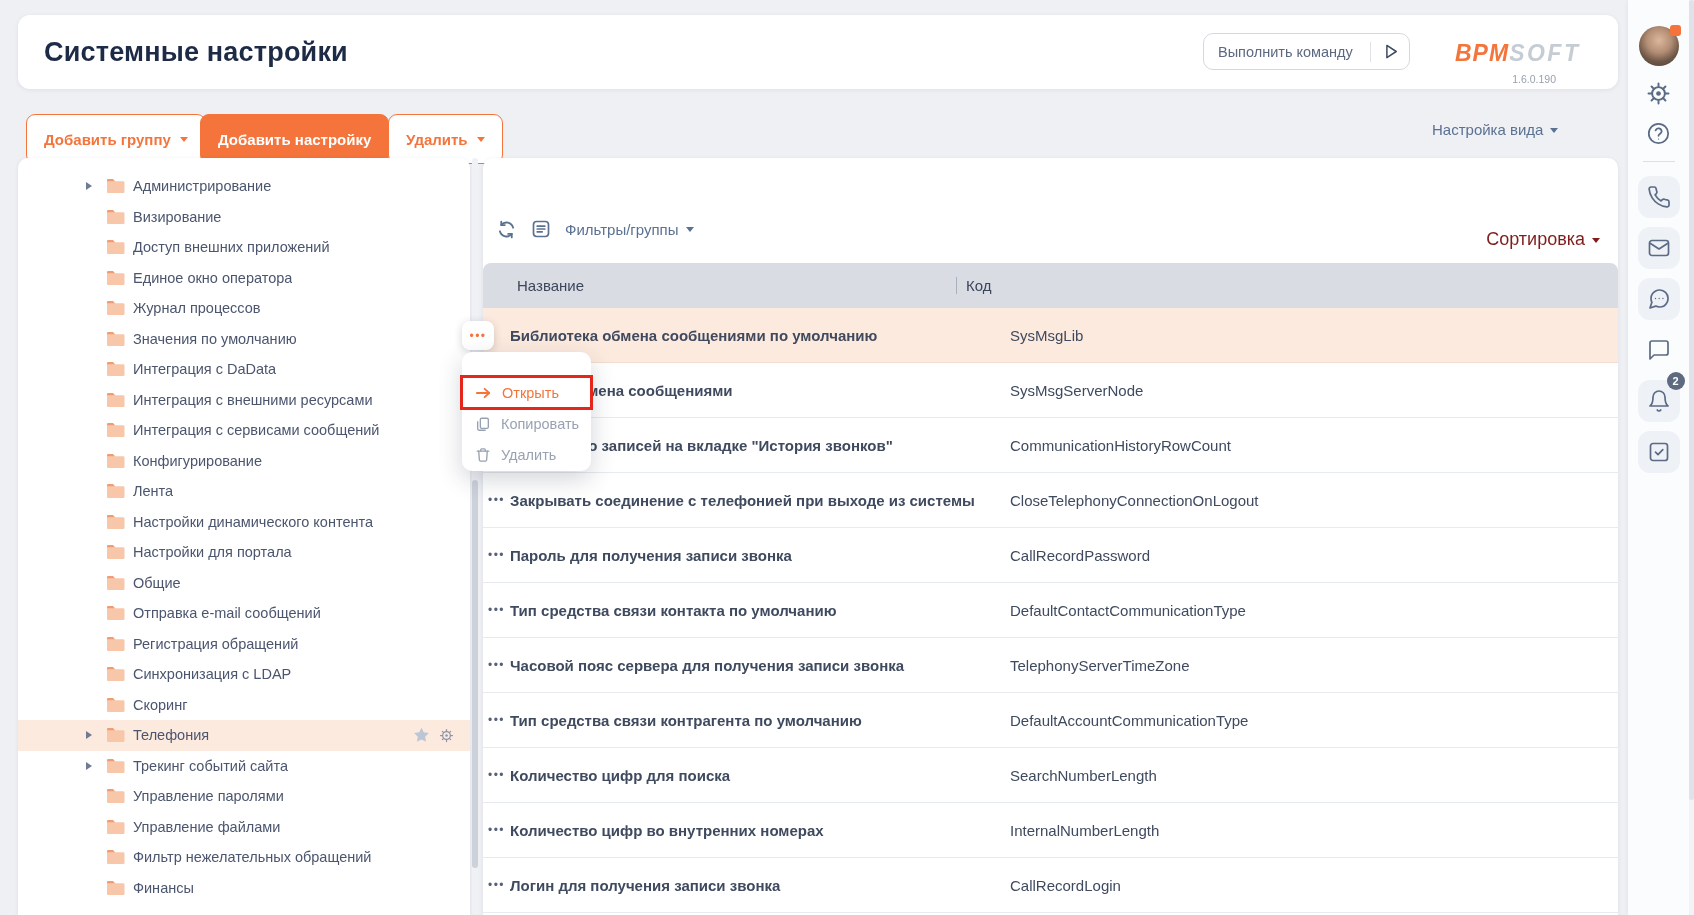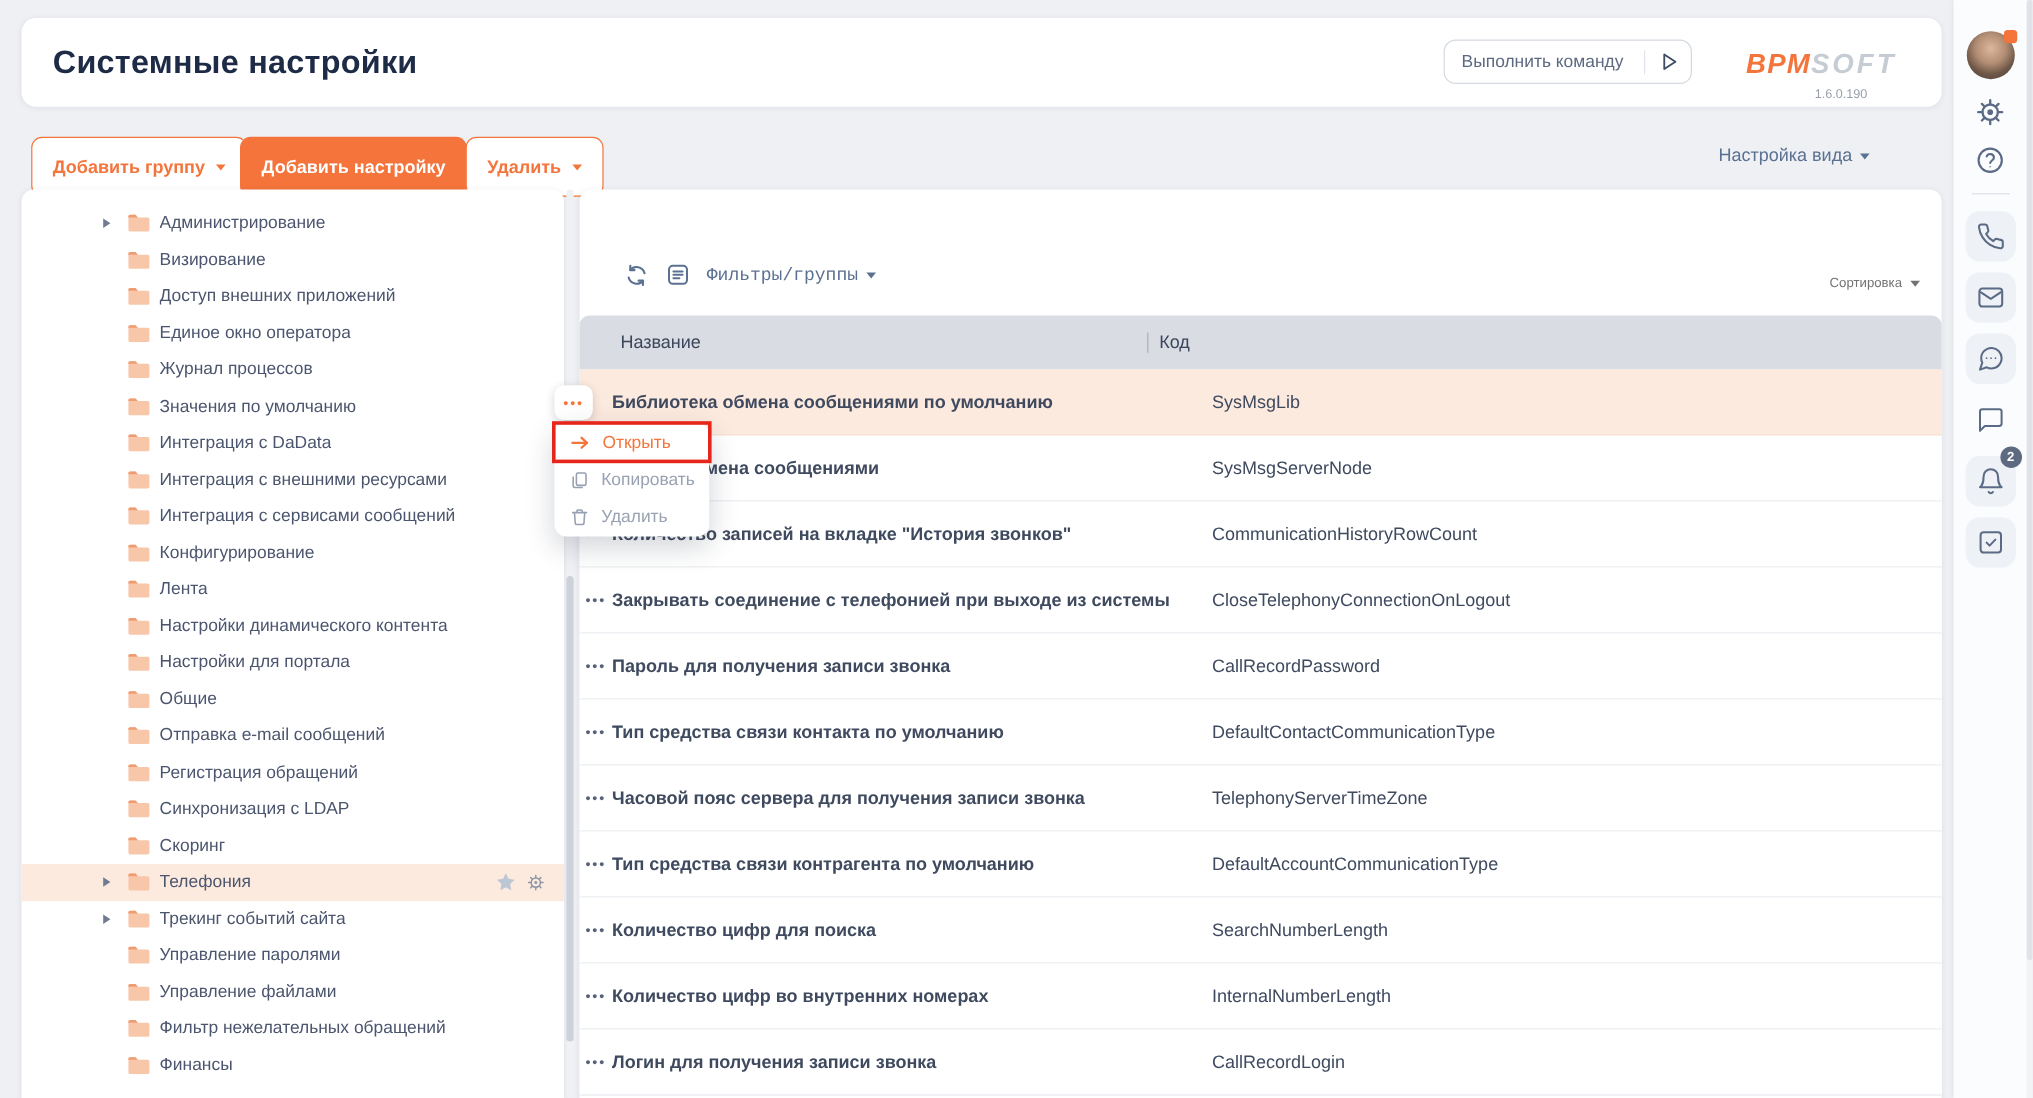--- a/index.html
+++ b/index.html
@@ -36,39 +36,39 @@
   .expand{width:20px;display:flex;align-items:center;flex:0 0 20px;}
   .tri{width:0;height:0;border-top:4.5px solid transparent;border-bottom:4.5px solid transparent;border-left:6px solid #6f7b92;}
   .tfolder{width:27px;flex:0 0 27px;display:flex;align-items:center;}
   .tlabel{white-space:nowrap;overflow:hidden;text-overflow:ellipsis;}
   .tree-right{margin-left:auto;display:flex;align-items:center;gap:9px;}
   #tree-scroll-track{position:absolute;left:472px;top:158px;width:6px;height:757px;background:#f0f1f5;border-radius:3px;}
   #tree-scroll-thumb{position:absolute;left:472px;top:480px;width:6px;height:388px;background:#ccd1da;border-radius:3px;cursor:pointer;}
 
   
   #table-card{left:483px;top:158px;width:1135px;height:757px;border-radius:10px 10px 0 0;}
-  #list-toolbar{position:absolute;left:520px;top:218px;display:flex;align-items:center;gap:13px;font-family:Liberation Mono, monospace;}
+  #list-toolbar{position:absolute;left:496px;top:218px;display:flex;align-items:center;gap:13px;}
   #filters-label{color:#5b7191;font-size:15px;display:flex;align-items:center;gap:7px;cursor:pointer;}
-  #sort{position:absolute;top:229px;left:1500px;width:100px;color:#737373;font-size:11px;display:flex;align-items:center;gap:7px;cursor:pointer;justify-content:flex-end;}
+  #sort{position:absolute;top:229px;left:1500px;width:100px;color:#7f1d1d;font-size:18px;display:flex;align-items:center;gap:7px;cursor:pointer;justify-content:flex-end;}
   #thead{position:absolute;left:483px;top:263px;width:1135px;height:45px;background:#d9dce3;border-radius:8px 8px 0 0;display:flex;align-items:center;font-size:15px;color:#3c465b;box-sizing:border-box;}
   .th-name{padding-left:34px;width:473px;box-sizing:border-box;}
   .th-div{width:1px;height:17px;background:#a9b0bd;}
   .th-code{padding-left:9px;}
   #rows{position:absolute;left:483px;top:308px;width:1135px;}
   .t-row{height:55px;display:flex;align-items:center;border-bottom:1px solid #e7eaee;font-size:15px;color:#3f4a5f;background:#fff;box-sizing:border-box;}
   .t-row.hl{background:#fdeade;border-bottom-color:#f3ddd0;}
   .t-dots{width:27px;flex:0 0 27px;display:flex;justify-content:center;color:#57627a;font-size:12px;letter-spacing:1.5px;cursor:pointer;user-select:none;}
   .t-name{flex:0 0 490px;padding-right:10px;white-space:nowrap;overflow:hidden;font-weight:bold;}
   .t-code{flex:1;white-space:nowrap;}
 
   
   #row-chip{position:absolute;left:462px;top:321px;width:32px;height:29px;background:#fff;border-radius:8px;box-shadow:0 2px 8px rgba(30,40,60,.20);display:flex;align-items:center;justify-content:center;color:#f4753c;font-size:12px;letter-spacing:1.5px;z-index:40;cursor:pointer;user-select:none;}
   #context-menu{position:absolute;left:462px;top:352px;width:129px;background:#fff;border-radius:10px;box-shadow:0 8px 24px rgba(30,40,60,.20);z-index:41;padding:1px 0;}
   .mi{height:31px;display:flex;align-items:center;gap:10px;padding-left:13px;font-size:14.5px;color:#99a2b2;cursor:pointer;}
-  .mi.accent{color:#f4753c;}
+  .mi.accent{color:#f4753c;margin-top:24px;}
   .mi.outlined{outline:3px solid #e7261b;outline-offset:-1px;}
 
   
   #sidebar{position:absolute;left:1628px;top:0;width:61px;height:915px;background:#fbfcfd;box-shadow:-1px 0 4px rgba(30,40,60,.05);display:flex;flex-direction:column;align-items:center;}
   #avatar{margin-top:26px;width:40px;height:40px;border-radius:50%;position:relative;cursor:pointer;flex:0 0 40px;
     background:radial-gradient(circle at 50% 36%,#dcb79d 0%,#b38e75 38%,#6e5747 66%,#4a3d36 100%);}
   #avatar-badge{position:absolute;right:-2px;top:-1px;width:11px;height:11px;background:#f4743b;border-radius:3px;}
   .side-btn{margin-top:15px;cursor:pointer;display:flex;align-items:center;justify-content:center;}
   #side-divider{width:32px;height:1px;background:#dbdfe6;margin:15px 0 5px 0;}
   .tile{width:42px;height:42px;border-radius:12px;background:#eef1f6;display:flex;align-items:center;justify-content:center;margin-top:9px;cursor:pointer;position:relative;}

